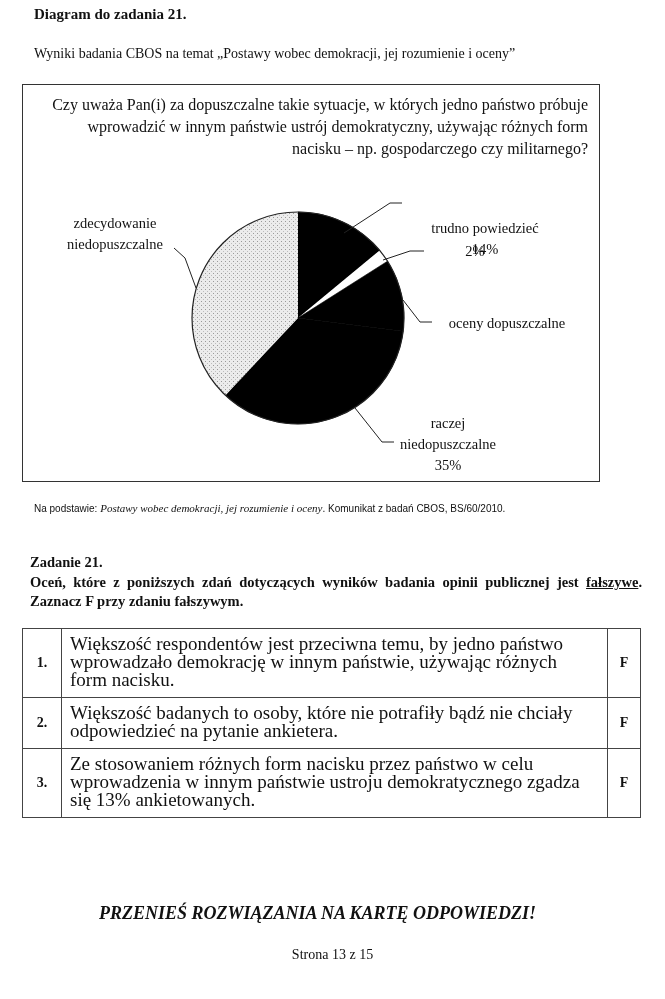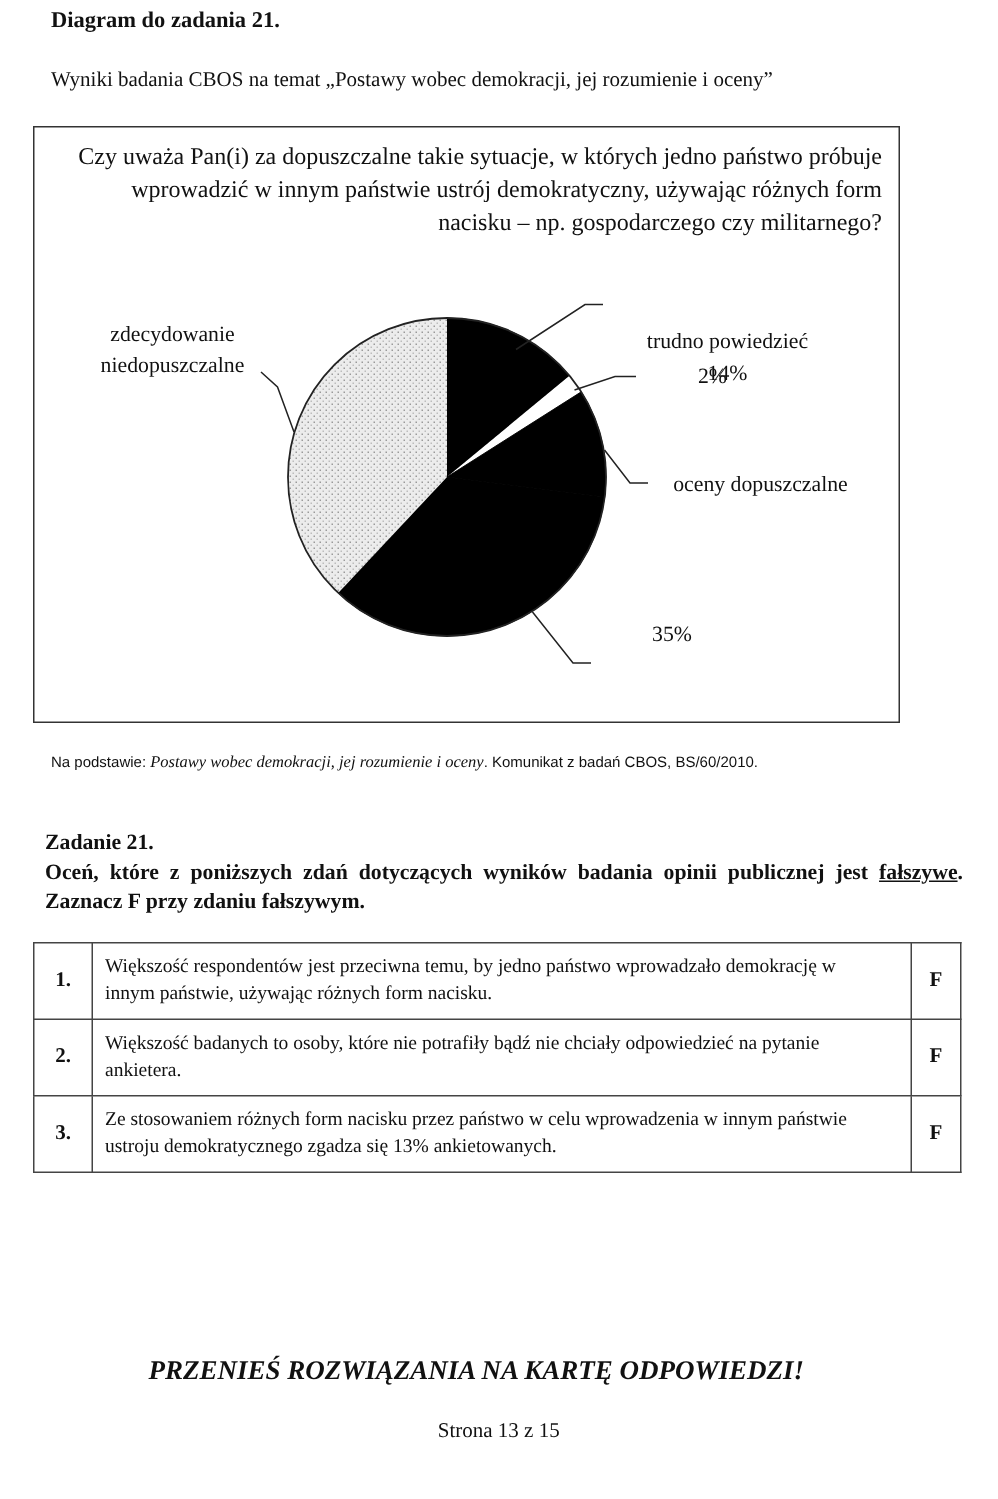--- a/index.html
+++ b/index.html
@@ -21,21 +21,21 @@
   #pie-svg { left: 0; top: 0; width: 665px; height: 999px; }
   .pie-label { font-size: 14.5px; line-height: 21px; text-align: center; white-space: nowrap; }
   #source-note { left: 34px; top: 502px; font-size: 10px; font-family: "Liberation Sans", sans-serif; }
   #source-note i { font-family: "Liberation Serif", serif; font-size: 11px; }
   #task-heading { left: 30px; top: 554px; font-size: 14.5px; font-weight: bold; }
   #task-instruction { left: 30px; top: 573px; width: 612px; font-size: 14.5px; font-weight: bold; line-height: 19px; text-align: justify; }
   #task-instruction .u { text-decoration: underline; }
   #statements-table {
     left: 22px; top: 628px; width: 619px; border-collapse: collapse;
   }
-  #statements-table td { border: 1.5px solid #444; font-size: 13px; line-height: 18px; }
+  #statements-table td { border: 1.5px solid #444; font-size: 19px; line-height: 18px; }
   #statements-table td.num { width: 36px; text-align: center; font-weight: bold; font-size: 14px; }
   #statements-table td.txt { padding: 6px 14px 8px 8px; height: 44px; box-sizing: border-box; }
   #statements-table td.mark { width: 30px; text-align: center; font-weight: bold; font-size: 14px; }
   #footer-note { left: 0; width: 635px; top: 903px; text-align: center; font-size: 18px; font-weight: bold; font-style: italic; }
   #page-number { left: 0; width: 665px; top: 947px; text-align: center; font-size: 14px; }
 </style>
 </head>
 <body>
 
 <div id="diagram-heading" class="abs">Diagram do zadania 21.</div>
@@ -73,20 +73,21 @@
   <div>trudno powiedzieć</div>
   <div>14%</div>
 </div>
 <div class="abs pie-label" style="left:420px; top:241px; width:110px;">
   <div>2%</div>
 </div>
 <div class="abs pie-label" style="left:432px; top:313px; width:150px;">
   <div>oceny dopuszczalne</div>
 </div>
 <div class="abs pie-label" style="left:388px; top:413px; width:120px;">
+  <div style="white-space:normal; width:120px;">raczej niedopuszczalne</div>
   <div>35%</div>
 </div>
 <div class="abs pie-label" style="left:40px; top:213px; width:150px;">
   <div style="white-space:normal; width:150px;">zdecydowanie niedopuszczalne</div>
 </div>
 
 <div id="source-note" class="abs"><span>Na podstawie: </span><i>Postawy wobec demokracji, jej rozumienie i oceny</i><span>. Komunikat z badań CBOS, BS/60/2010.</span></div>
 
 <div id="task-heading" class="abs">Zadanie 21.</div>
 <div id="task-instruction" class="abs"><span>Oceń, które z poniższych zdań dotyczących wyników badania opinii publicznej jest </span><span class="u">fałszywe</span><span>. Zaznacz F przy zdaniu fałszywym.</span></div>

